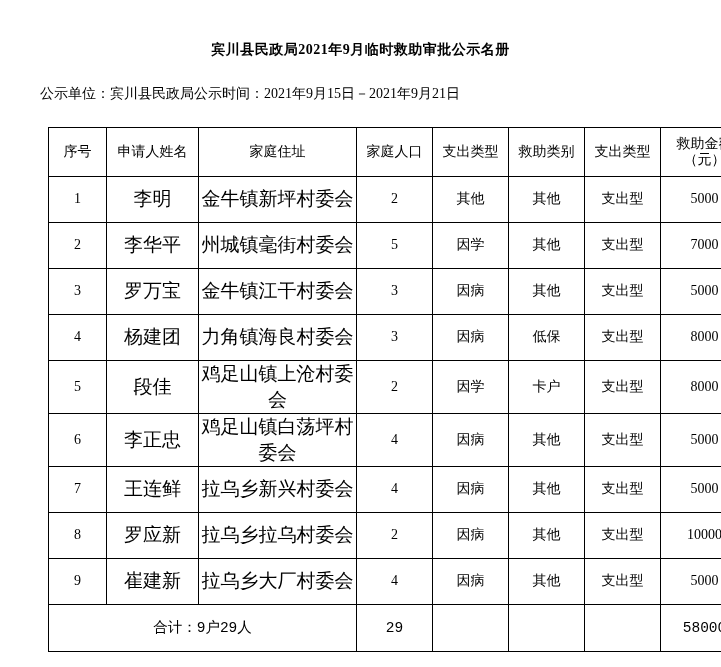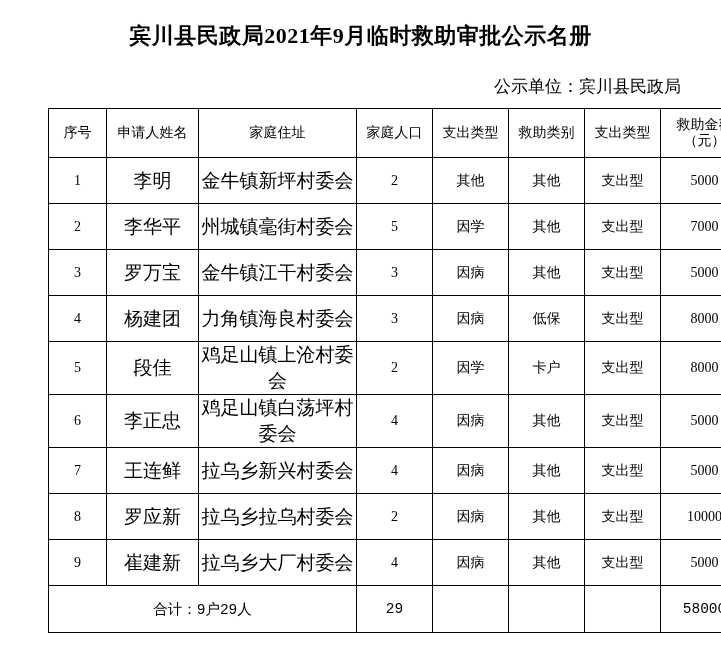--- a/index.html
+++ b/index.html
@@ -16,35 +16,35 @@
   }
   .page {
     position: relative;
     width: 721px;
     height: 667px;
     box-sizing: border-box;
     padding: 0 18px;
   }
   .doc-title {
     text-align: center;
-    font-size: 22px;
+    font-size: 14px;
     font-weight: bold;
     letter-spacing: 0.5px;
-    margin-top: 23px;
+    margin-top: 42px;
     margin-bottom: 0;
     line-height: 1.2;
   }
   .meta-row {
     display: flex;
-    justify-content: flex-end;
+    justify-content: flex-start;
     align-items: baseline;
     margin-top: 26px;
-    margin-bottom: 10px;
+    margin-bottom: 24px;
     padding: 0 22px 0 22px;
-    font-size: 17px;
+    font-size: 14px;
   }
   .meta-left, .meta-right {
     white-space: nowrap;
   }
   table.roster {
     border-collapse: collapse;
     width: 100%;
     table-layout: fixed;
     font-size: 14px;
     margin-left: 30px;
@@ -85,20 +85,21 @@
 </style>
 </head>
 <body>
 
 <div class="page">
 
   <h1 class="doc-title">宾川县民政局2021年9月临时救助审批公示名册</h1>
 
   <div class="meta-row">
     <span class="meta-left">公示单位：宾川县民政局</span>
+    <span class="meta-right">公示时间：2021年9月15日－2021年9月21日</span>
   </div>
 
   <table class="roster">
     <colgroup>
       <col style="width: 58px;">
       <col style="width: 92px;">
       <col style="width: 158px;">
       <col style="width: 76px;">
       <col style="width: 76px;">
       <col style="width: 76px;">

